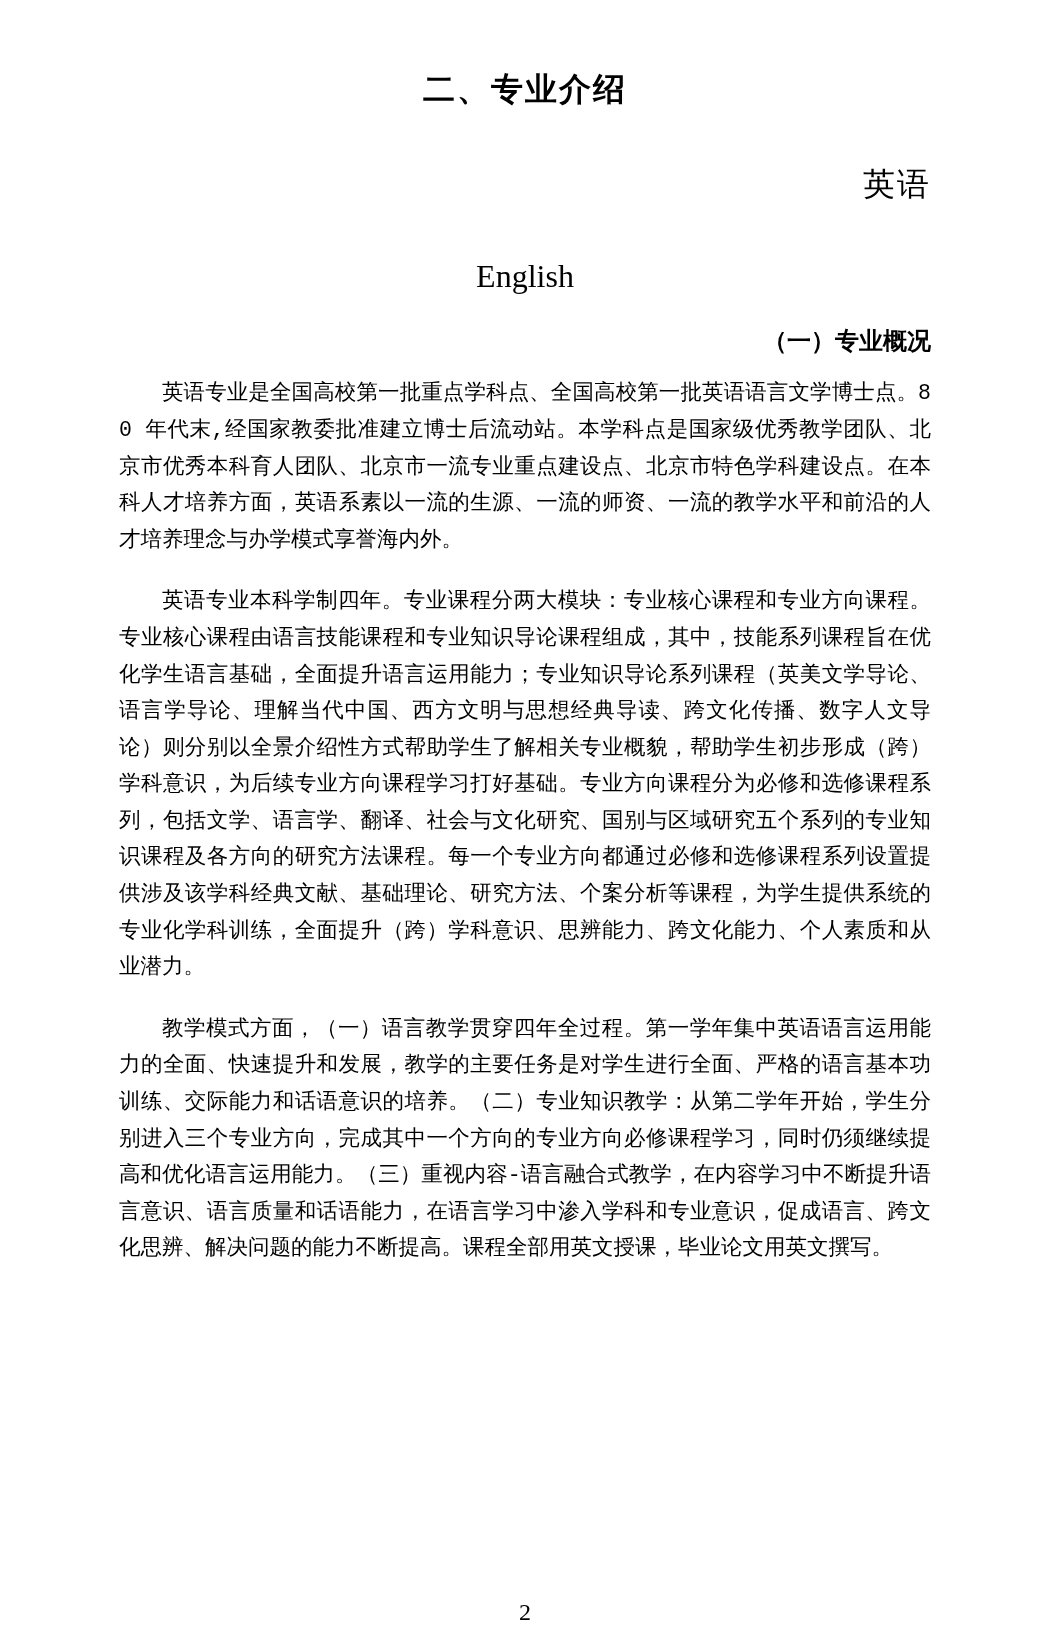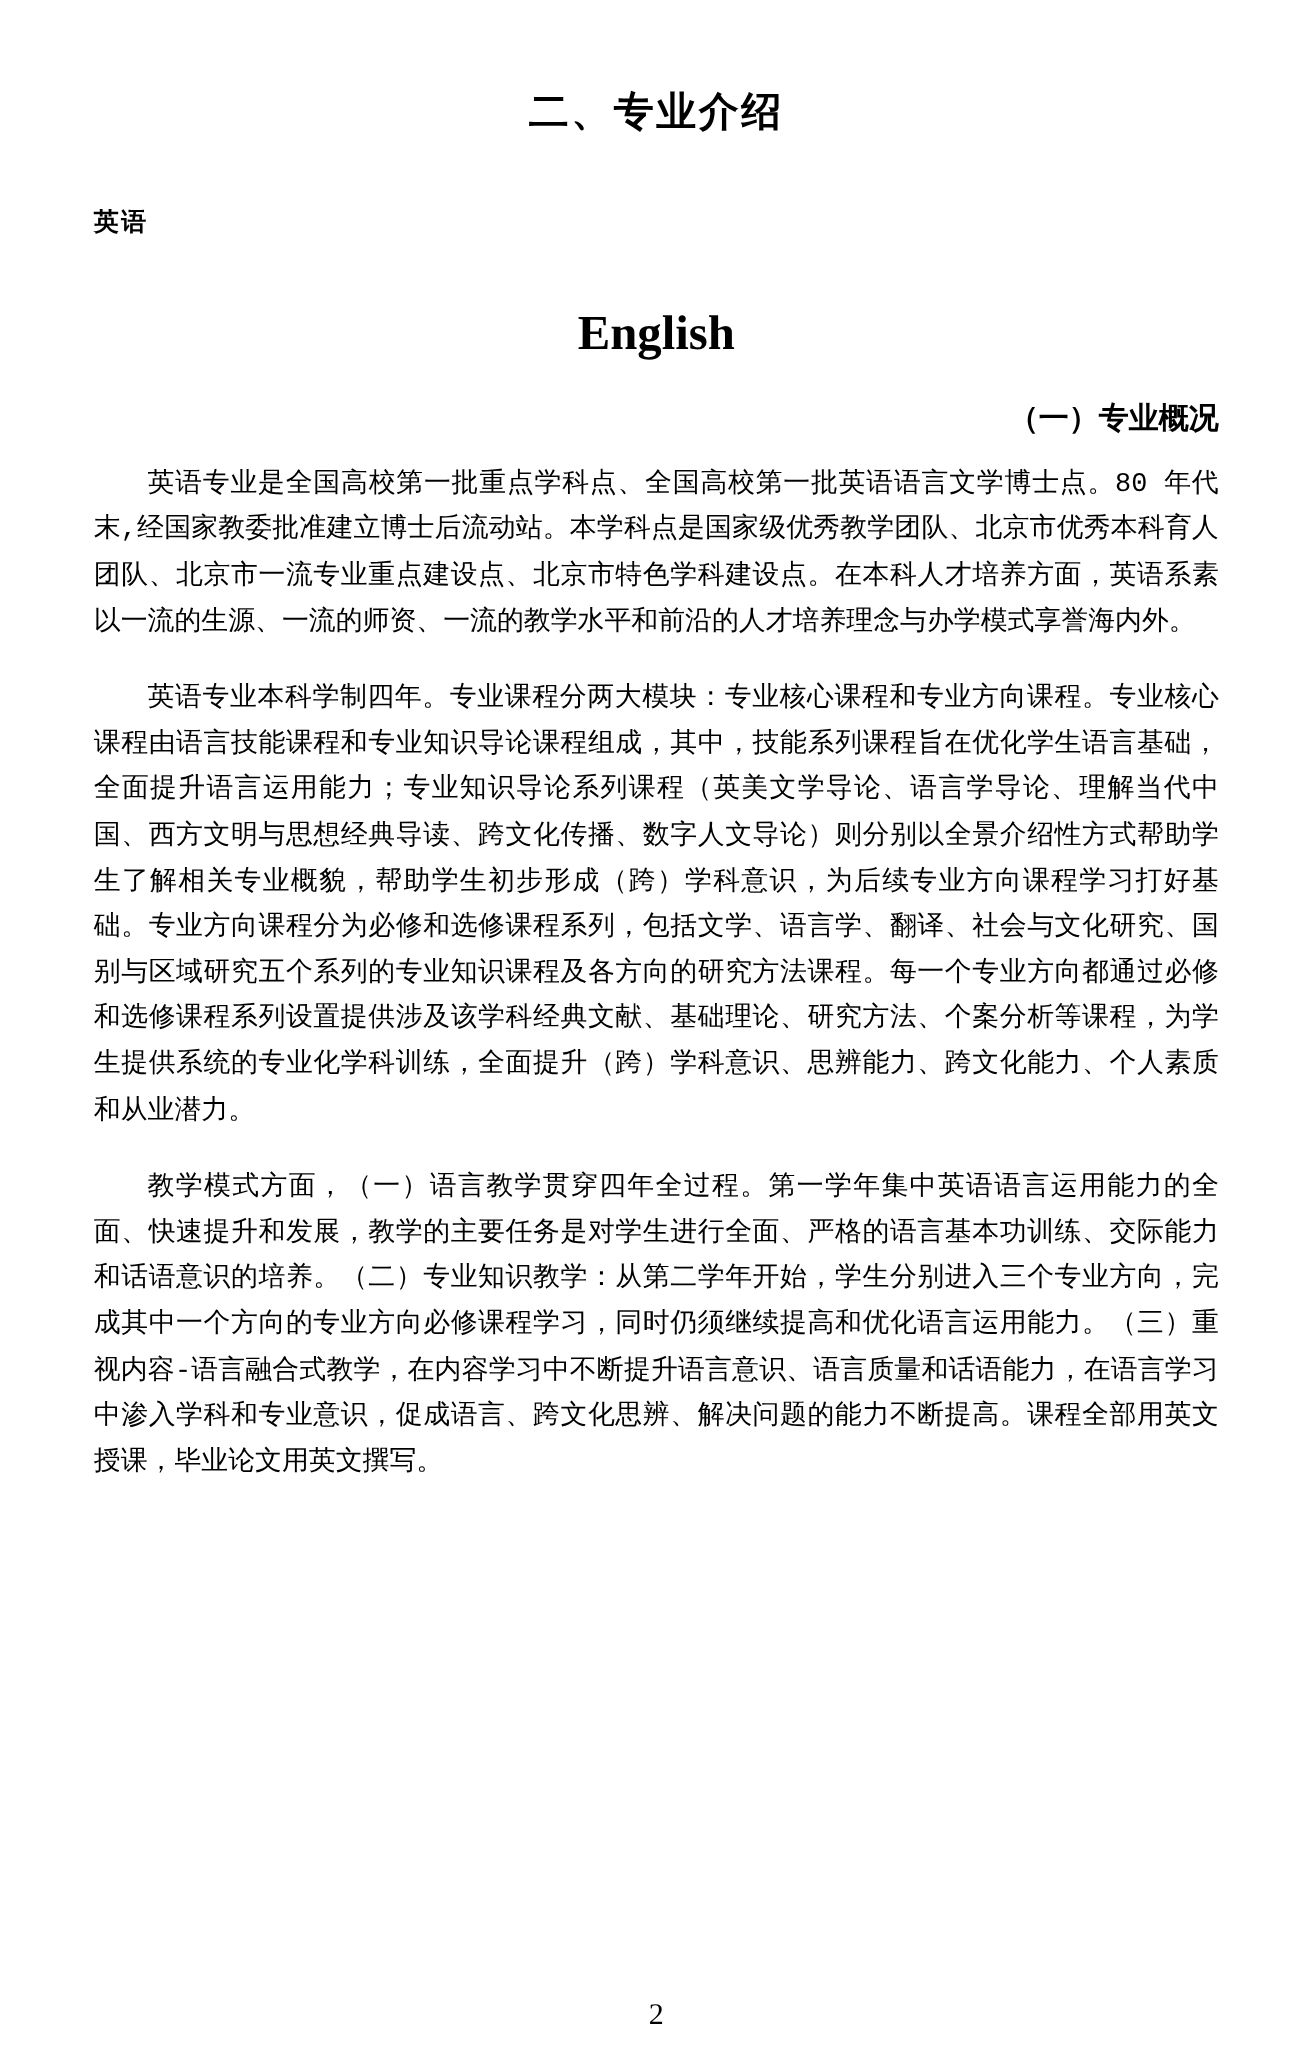--- a/index.html
+++ b/index.html
@@ -12,47 +12,47 @@
     height: 1650px;
     position: relative;
     font-family: "Liberation Serif", "DejaVu Serif", serif;
     color: #000000;
     overflow: hidden;
   }
   .page {
     box-sizing: border-box;
     width: 1050px;
     height: 1650px;
-    padding: 0 75px;
+    padding: 0 119px;
     position: relative;
   }
   .doc-title {
     margin: 0;
     padding-top: 72px;
     text-align: center;
     font-size: 32px;
     font-weight: bold;
     letter-spacing: 2px;
     line-height: 1.1;
   }
   .subtitle-cn {
     margin: 0;
     padding-top: 60px;
-    text-align: left;
-    font-size: 20px;
-    font-weight: bold;
+    text-align: right;
+    font-size: 32px;
+    font-weight: normal;
     letter-spacing: 2px;
     line-height: 1.1;
   }
   .subtitle-en {
     margin: 0;
     padding-top: 57px;
     text-align: center;
-    font-size: 39px;
-    font-weight: bold;
+    font-size: 32px;
+    font-weight: normal;
     line-height: 1.1;
   }
   .section-heading {
     margin: 0;
     padding-top: 32px;
     text-align: right;
     font-size: 24px;
     font-weight: bold;
     line-height: 1.2;
   }

